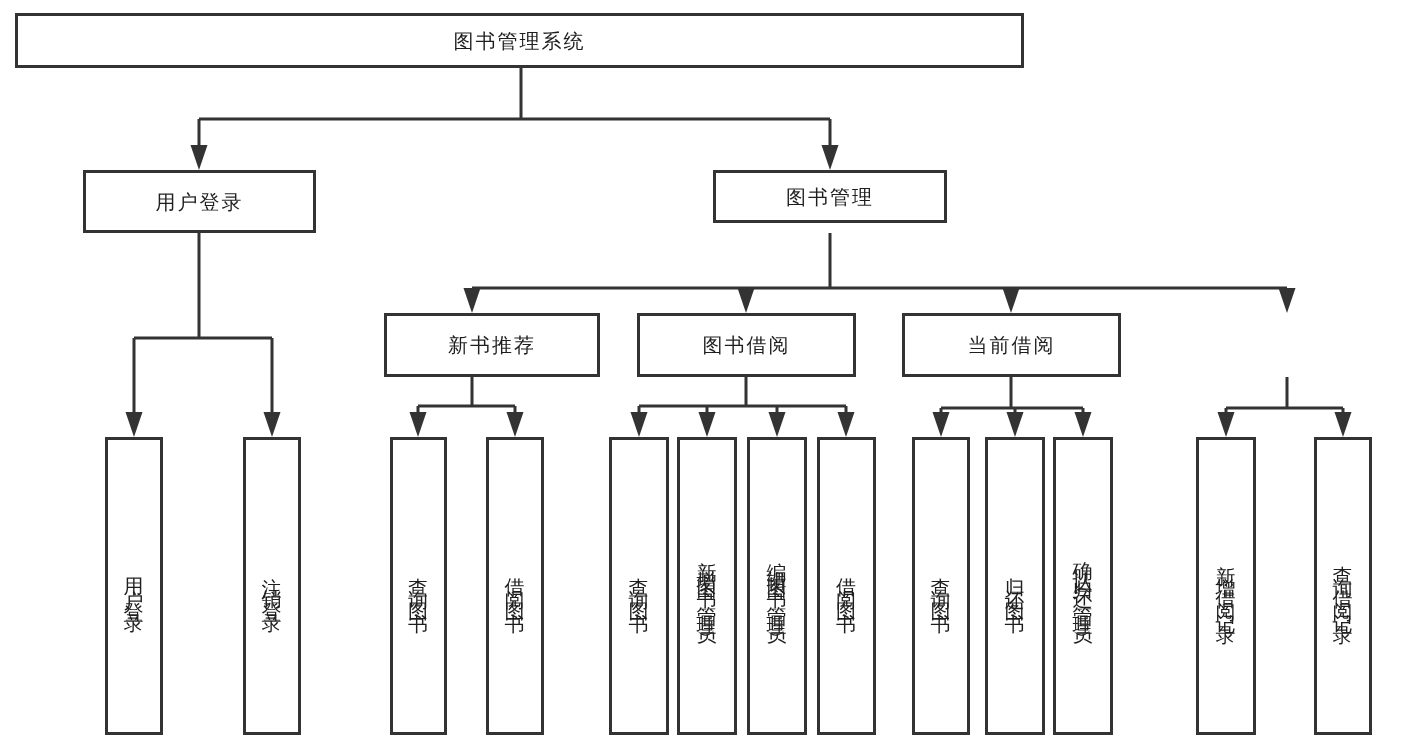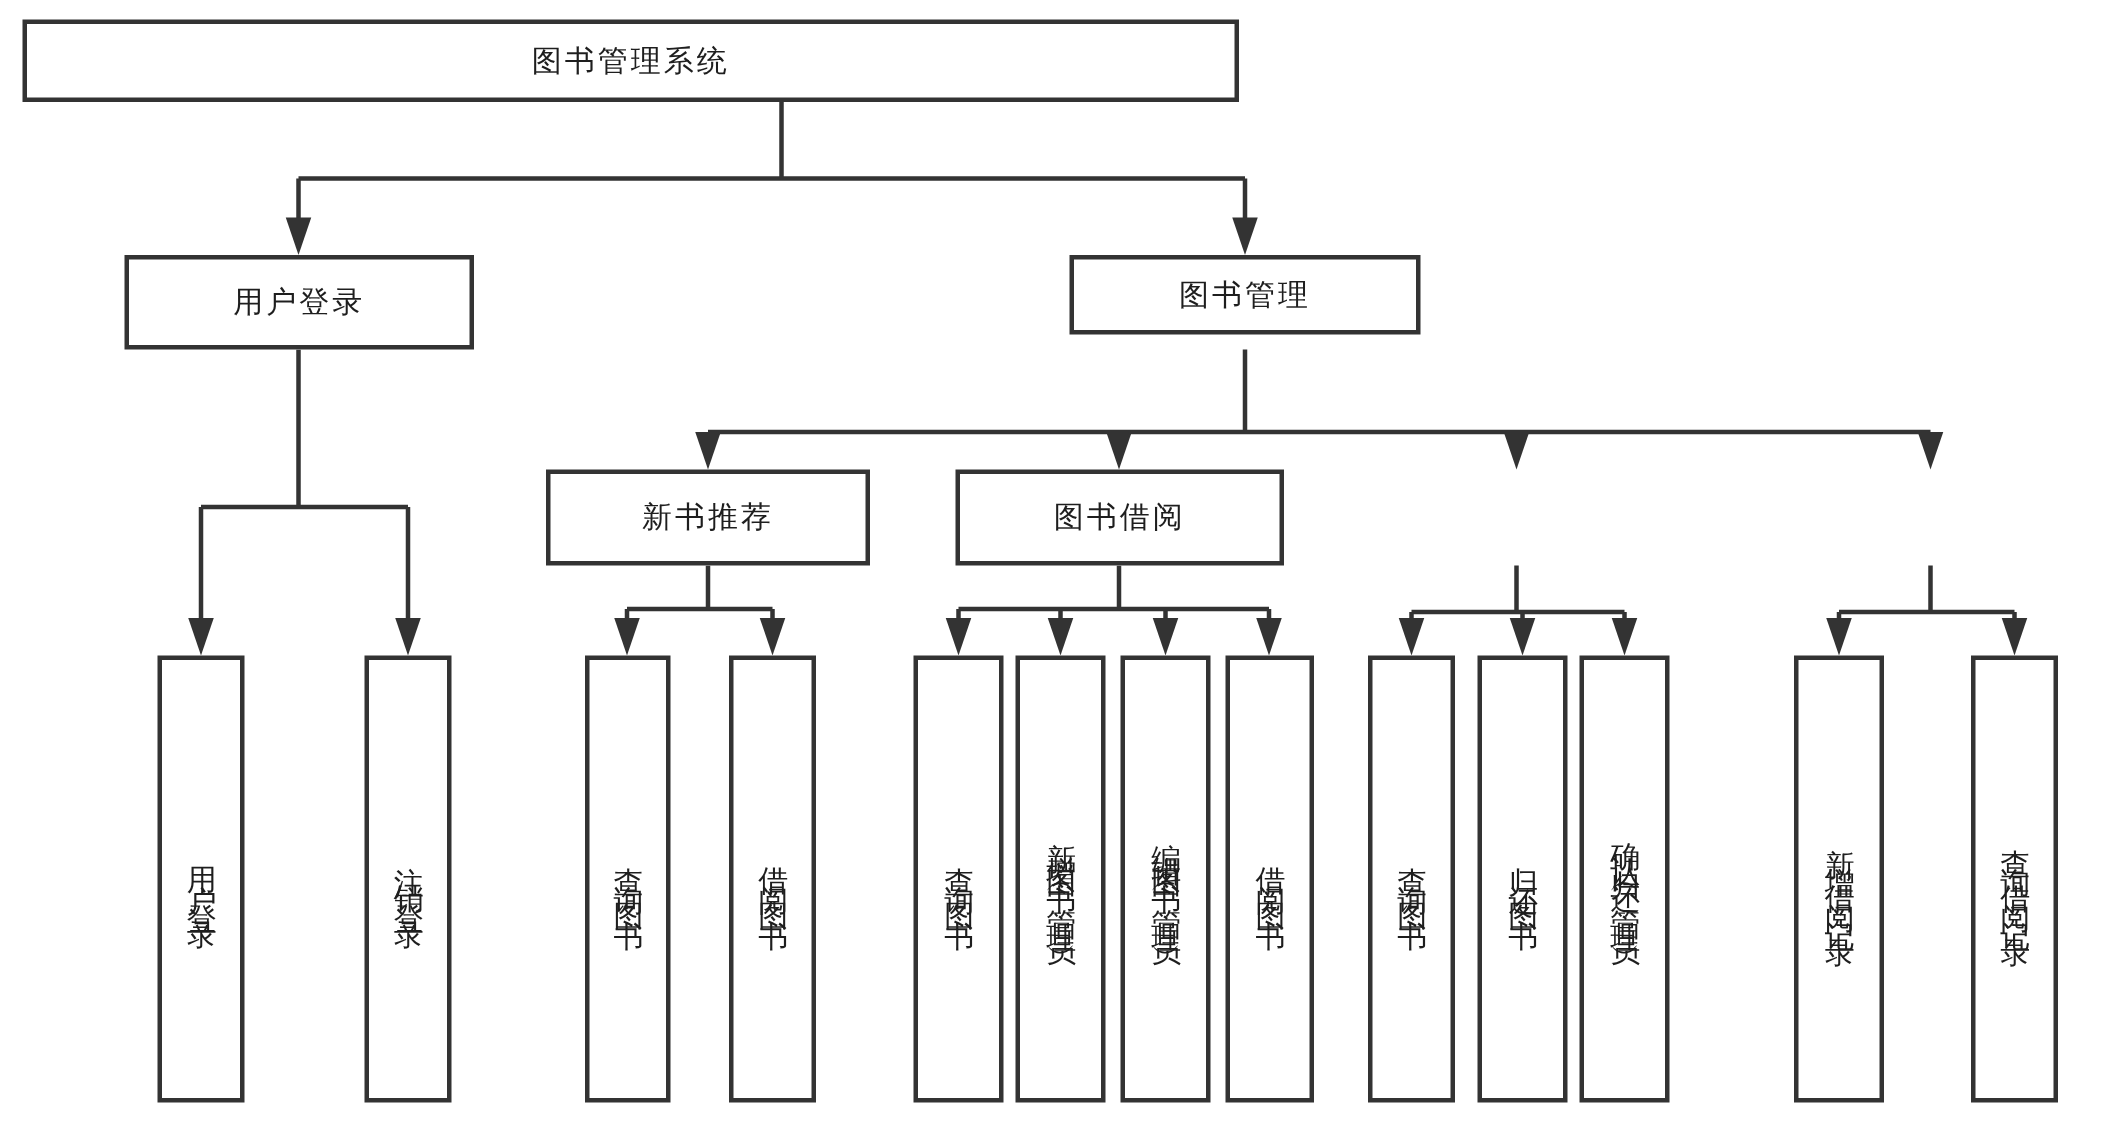--- a/index.html
+++ b/index.html
@@ -105,36 +105,39 @@
       <polygon points="768.5,412 785.5,412 777,437"></polygon>
       <polygon points="837.5,412 854.5,412 846,437"></polygon>
       <polygon points="932.5,412 949.5,412 941,437"></polygon>
       <polygon points="1006.5,412 1023.5,412 1015,437"></polygon>
       <polygon points="1074.5,412 1091.5,412 1083,437"></polygon>
       <polygon points="1217.5,412 1234.5,412 1226,437"></polygon>
       <polygon points="1334.5,412 1351.5,412 1343,437"></polygon>
     </g>
   </svg>
 
-  <div class="box" style="left:15px; top:13px; width:811px; height:55px;">
+  <div class="box" style="left:15px; top:13px; width:1009px; height:55px;">
     <span class="hlabel">图书管理系统</span>
   </div>
 
   <div class="box" style="left:83px; top:170px; width:233px; height:63px;">
     <span class="hlabel">用户登录</span>
   </div>
   <div class="box" style="left:713px; top:170px; width:234px; height:53px;">
     <span class="hlabel">图书管理</span>
   </div>
 
-  <div class="box" style="left:364px; top:313px; width:216px; height:64px;">
+  <div class="box" style="left:384px; top:313px; width:216px; height:64px;">
     <span class="hlabel">新书推荐</span>
   </div>
   <div class="box" style="left:637px; top:313px; width:219px; height:64px;">
     <span class="hlabel">图书借阅</span>
+  </div>
+  <div class="box" style="left:902px; top:313px; width:219px; height:64px;">
+    <span class="hlabel">当前借阅</span>
   </div>
 
   <div class="box leaf" style="left:105px; top:437px; width:58px; height:298px;">
     <span class="vlabel">用户登录</span>
   </div>
   <div class="box leaf" style="left:243px; top:437px; width:58px; height:298px;">
     <span class="vlabel">注销登录</span>
   </div>
   <div class="box leaf" style="left:390px; top:437px; width:57px; height:298px;">
     <span class="vlabel">查询图书</span>

